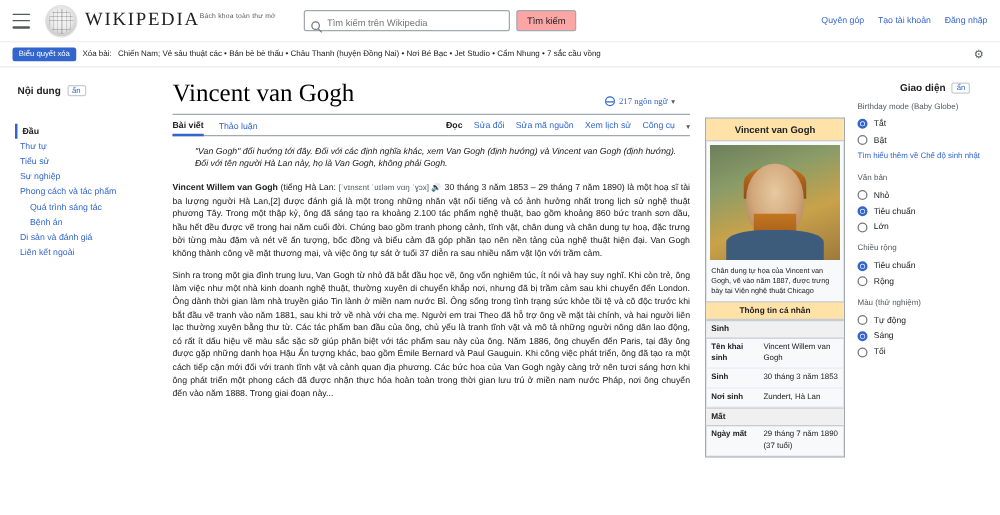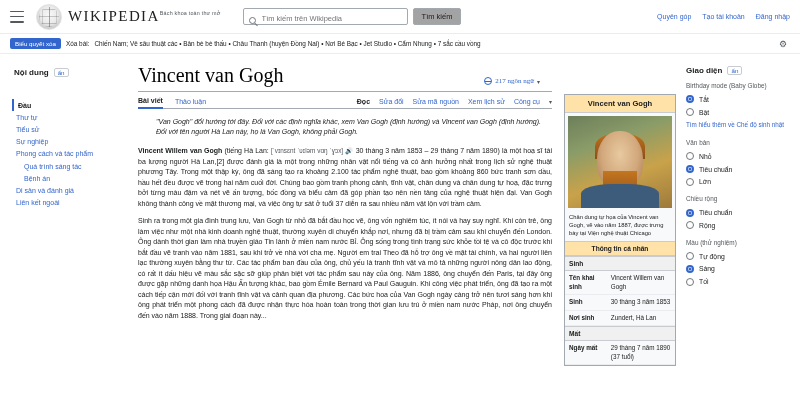--- a/index.html
+++ b/index.html
@@ -67,21 +67,21 @@
   .search-box .mag::after {
     content: ""; position: absolute; right: -3px; bottom: -2.5px;
     width: 4px; height: 1.2px; background: #72777d; transform: rotate(45deg);
   }
   .search-box input {
     border: 0; outline: 0; font-size: 7.5px; color: #54595d; width: 100%;
     font-family: "Liberation Sans", sans-serif; background: transparent;
   }
   .search-btn {
     margin-left: 5px; height: 17px; padding: 0 8px;
-    border: 1px solid #a2a9b1; border-radius: 2px; background: #a3a3a3;
+    border: 1px solid #a2a9b1; border-radius: 2px; background: #fca5a5;
     font-size: 7.5px; color: #202122; display: flex; align-items: center;
     cursor: pointer;
   }
   .header-right { margin-left: auto; display: flex; gap: 11px; align-items: center; }
   .header-right span { font-size: 7px; color: #3366cc; cursor: pointer; }
 
   
   .noticebar {
     display: flex; align-items: center; gap: 5px;
     padding: 4px 10px; border-bottom: 1px solid #eaecf0;
@@ -189,21 +189,21 @@
   .ib-cap { padding: 2px 4px 4px; font-size: 5.8px; line-height: 1.4; color: #202122; }
   .ib-section {
     background: #ffe2a8; text-align: center; font-weight: bold;
     padding: 3px 2px; font-size: 6.6px; border-top: 1px solid #c8ccd1; border-bottom: 1px solid #c8ccd1;
   }
   .ib-row { display: flex; border-bottom: 1px solid #eaecf0; }
   .ib-row .k { width: 38%; font-weight: bold; padding: 3px 4px; line-height: 1.35; }
   .ib-row .v { width: 62%; padding: 3px 4px; line-height: 1.35; }
 
   
-  .ap-head { display: flex; align-items: flex-end; gap: 5px; margin-bottom: 7px; }
+  .ap-head { display: flex; align-items: flex-end; gap: 5px; margin-bottom: 7px; margin-left: 34px; }
   .ap-head .t { font-size: 8px; font-weight: bold; }
   .ap-head .hidebtn { font-size: 6.2px; color: #3366cc; border: 1px solid #c8ccd1; border-radius: 2px; padding: 0 3px; cursor: pointer; }
   .ap-sub { font-size: 6.4px; color: #54595d; margin: 7px 0 4px; }
   .ap-opt { display: flex; align-items: center; gap: 5px; font-size: 6.8px; padding: 2.4px 0; cursor: pointer; }
   .radio { width: 8px; height: 8px; border: 1px solid #72777d; border-radius: 50%; background: #fff; flex: none; position: relative; }
   .radio.on { border-color: #3366cc; border-width: 2px; }
   .radio.on::after { content:""; position:absolute; left:50%; top:50%; transform:translate(-50%,-50%); width:3px; height:3px; border-radius:50%; background:#3366cc; }
 </style>
 </head>
 <body>

